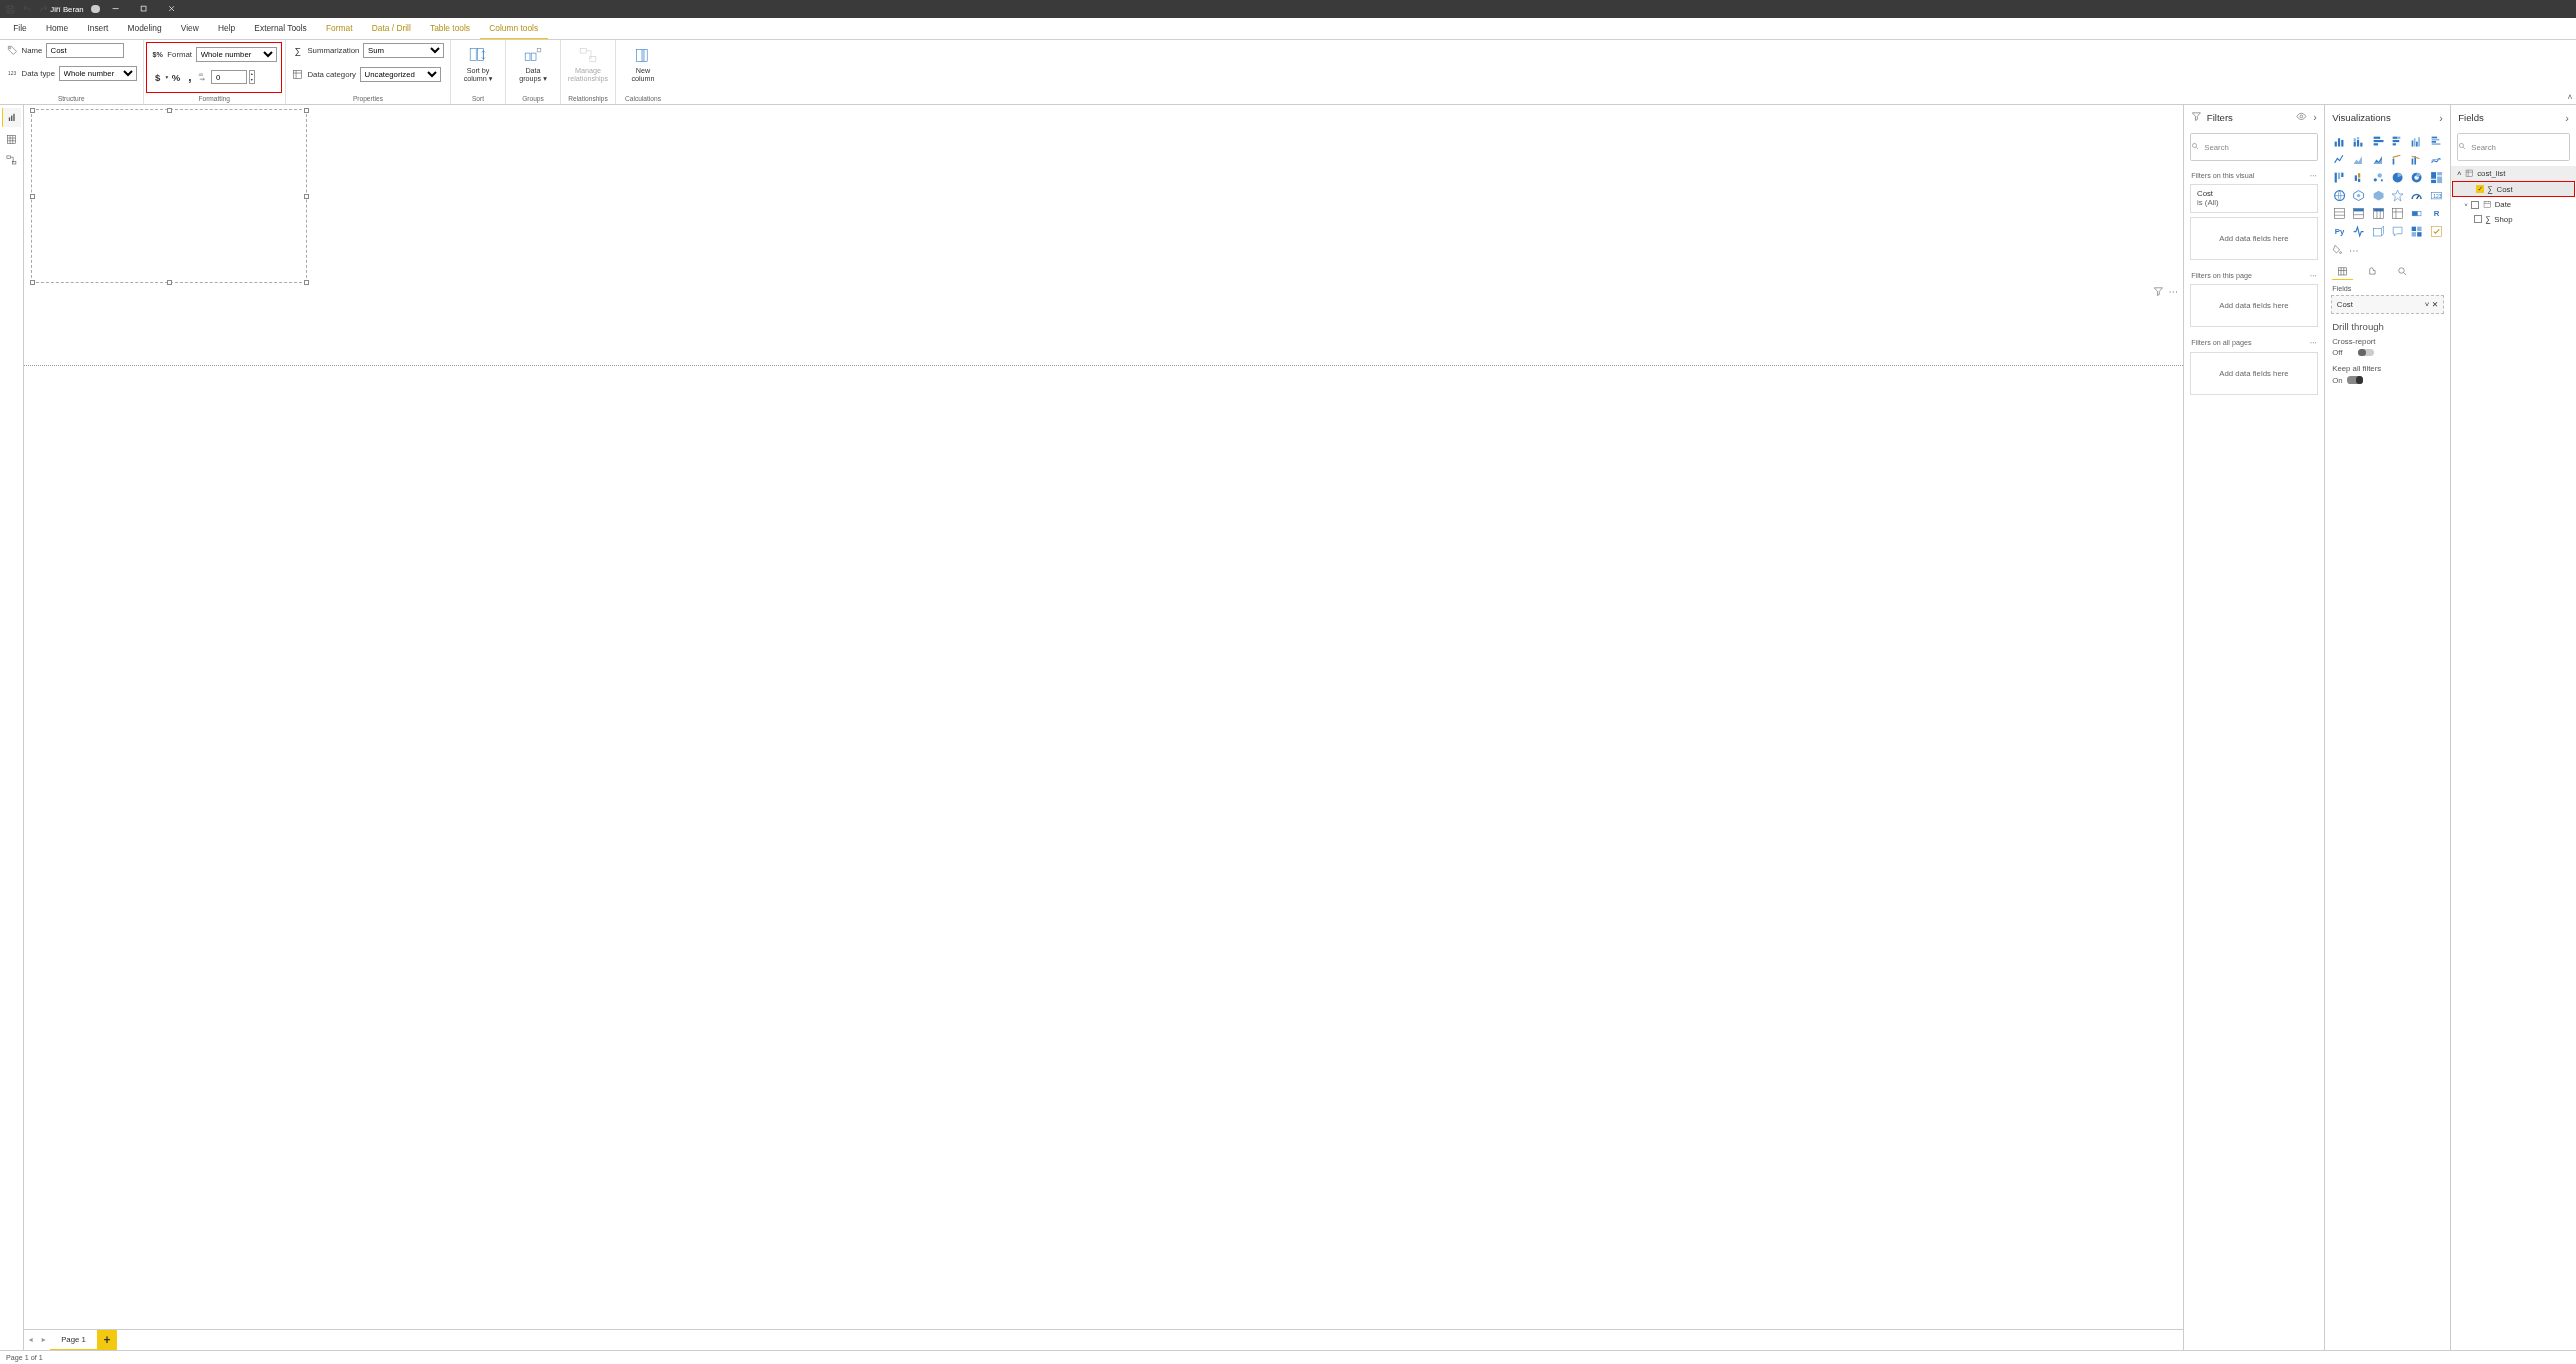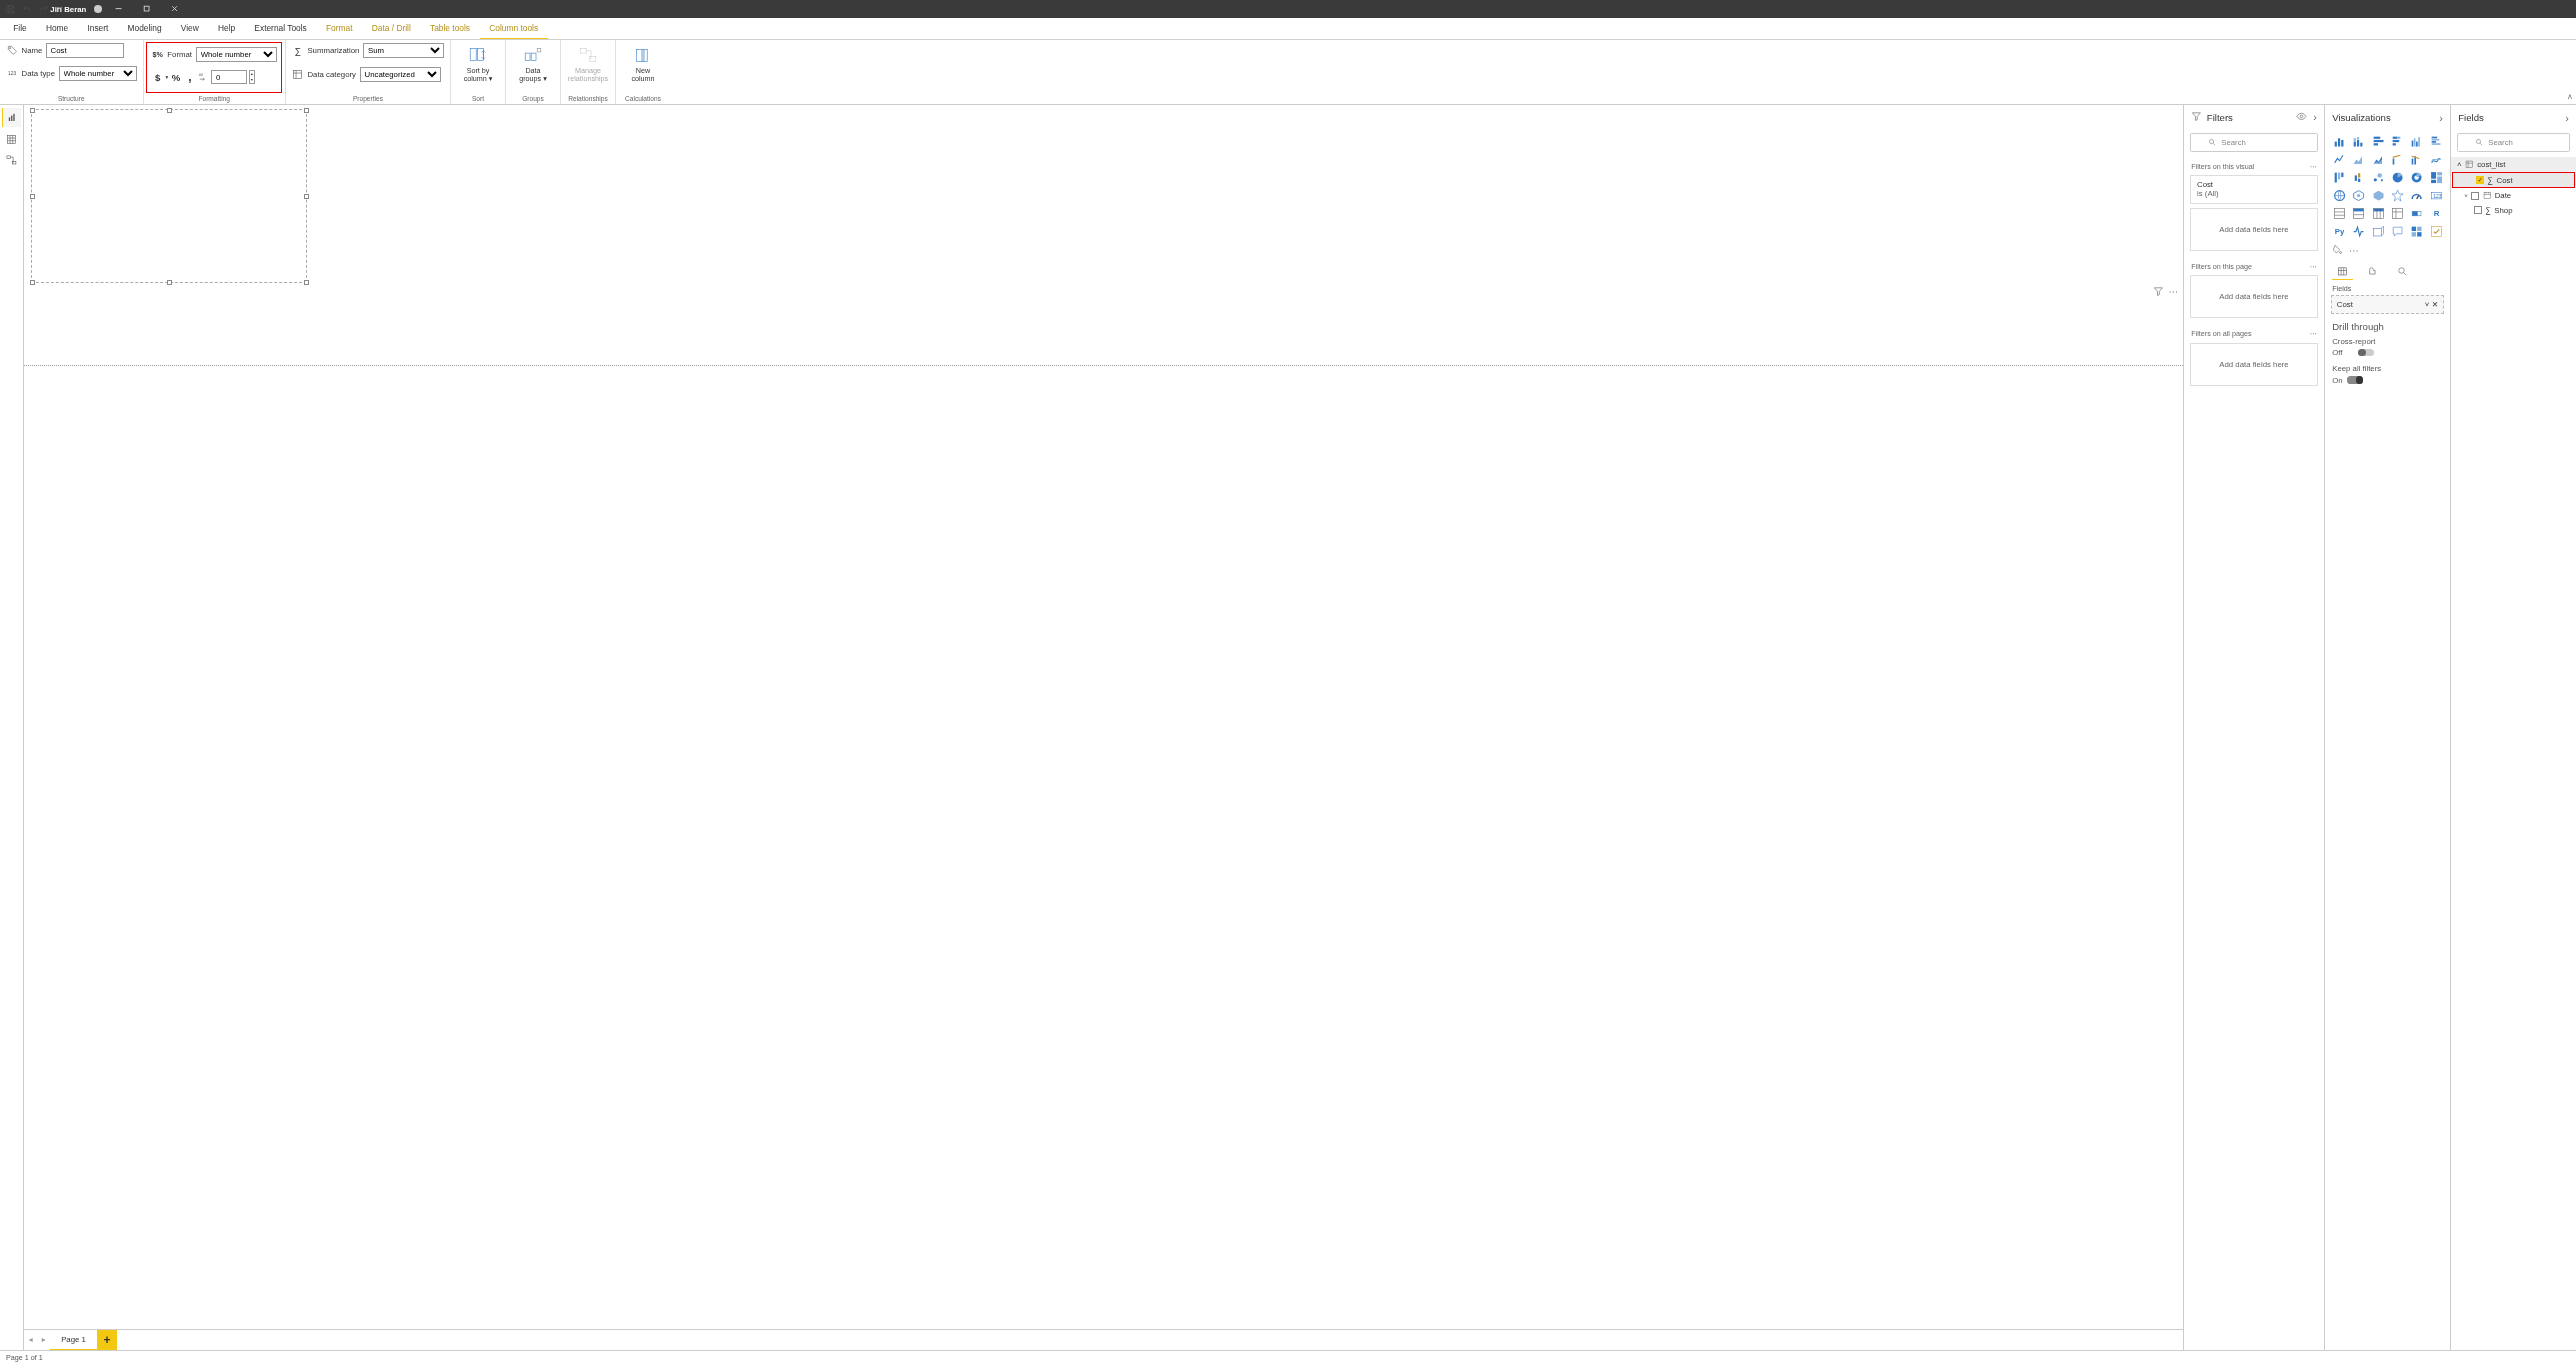--- a/index.html
+++ b/index.html
@@ -1,21 +1,21 @@
 <!DOCTYPE html>
 <html style="font-size:9.6px"><head>
 <meta charset="utf-8">
 <style>
   * { box-sizing: border-box; margin: 0; padding: 0; font-family: "Segoe UI", Arial, sans-serif; }
   body { background: #fff; overflow: hidden; font-size: 7.8px; color: #333; }
   .titlebar { background: #3a3a3a; color: #fff; height: 18px; display: flex; align-items: center; padding: 0 2.4px; }
   .tb-left { display: flex; align-items: center; gap: 3.6px; padding-left: 1.2px; }
   .tb-icon { width: 13.2px; height: 13.2px; display:flex; align-items:center; justify-content:center; cursor:pointer; color:#ddd; }
   .tb-center { flex:1; text-align:center; font-size: 7.8px; }
-  .tb-right { display:flex; align-items:center; gap: 4px; font-weight: bold; }
+  .tb-right { display:flex; align-items:center; gap: 4px; }
   .tb-user { font-size: 7.8px; color:#fff; }
   .tb-avatar { width:8.4px; height:8.4px; border-radius:50%; background:#ccc; display:inline-block; margin-left:3.6px; }
   .win-btn { width: 24px; height:18px; display:flex; align-items:center; justify-content:center; cursor:pointer; color:#ddd; }
 
   .ribbon-tabs { background:#fff; height:21.6px; display:flex; align-items:center; border-bottom:0.6px solid #d0d0d0; padding-left:3.6px; }
   .file-tab { padding: 0 9.6px; height:100%; display:flex; align-items:center; font-size:8.4px; cursor:pointer; }
   .rtab { padding: 0 9.6px; height:100%; display:flex; align-items:center; font-size:8.4px; cursor:pointer; color:#333; }
   .rtab.highlight { color:#b39019; }
   .rtab.active { color:#b39019; border-bottom: 1.8px solid #f2c811; }
 
@@ -53,21 +53,21 @@
   .visual-tools { position:absolute; right:4.8px; top:181px; display:flex; gap:4.8px; }
 
   .dotted-line { border-top:0.6px dotted #999; position:absolute; left:0; right:0; top:260px; }
 
   .pane { border-left:0.6px solid #ccc; background:#fff; display:flex; flex-direction:column; }
   .pane-header { height:26.4px; display:flex; align-items:center; padding:0 7.2px; font-size:9.6px; justify-content:space-between; }
   .pane-filters { width:141px; }
   .pane-viz { width:126px; }
   .pane-fields { width:126px; }
 
-  .search-box { margin:2.4px 6px 4.8px 6px; border:0.6px solid #ccc; border-radius:1.8px; height:19px; display:flex; align-items:center; padding:0 17px; gap:4.8px; color:#666; }
+  .search-box { margin:2.4px 6px 4.8px 6px; border:0.6px solid #ccc; border-radius:1.8px; height:28px; display:flex; align-items:center; padding:0 0; gap:4.8px; color:#666; }
   .filter-section-label { font-size:7.2px; color:#666; padding: 4.8px 7.2px 2.4px 7.2px; display:flex; justify-content:space-between; align-items:center; }
   .filter-card { margin: 1.2px 6px; border:0.6px solid #ddd; padding:4.8px 6px; font-size:7.8px; }
   .drop-zone { margin: 2.4px 6px 6px 6px; border:0.6px solid #ddd; padding:16px; text-align:center; font-size:7.8px; color:#666; }
 
   .viz-grid { display:grid; grid-template-columns: repeat(6, 17px); gap:2.4px; padding: 2.4px 6px; }
   .viz-item { width:17px; height:15.6px; display:flex; align-items:center; justify-content:center; cursor:pointer; }
   .viz-item svg { width:13.2px; height:13.2px; }
   .viz-text { font-size:7.8px; font-weight:bold; color:#3078c5; }
 
   .viz-tabs { display:flex; gap:9.6px; padding:3.6px 7.2px 0 7.2px; border-bottom:0; }

